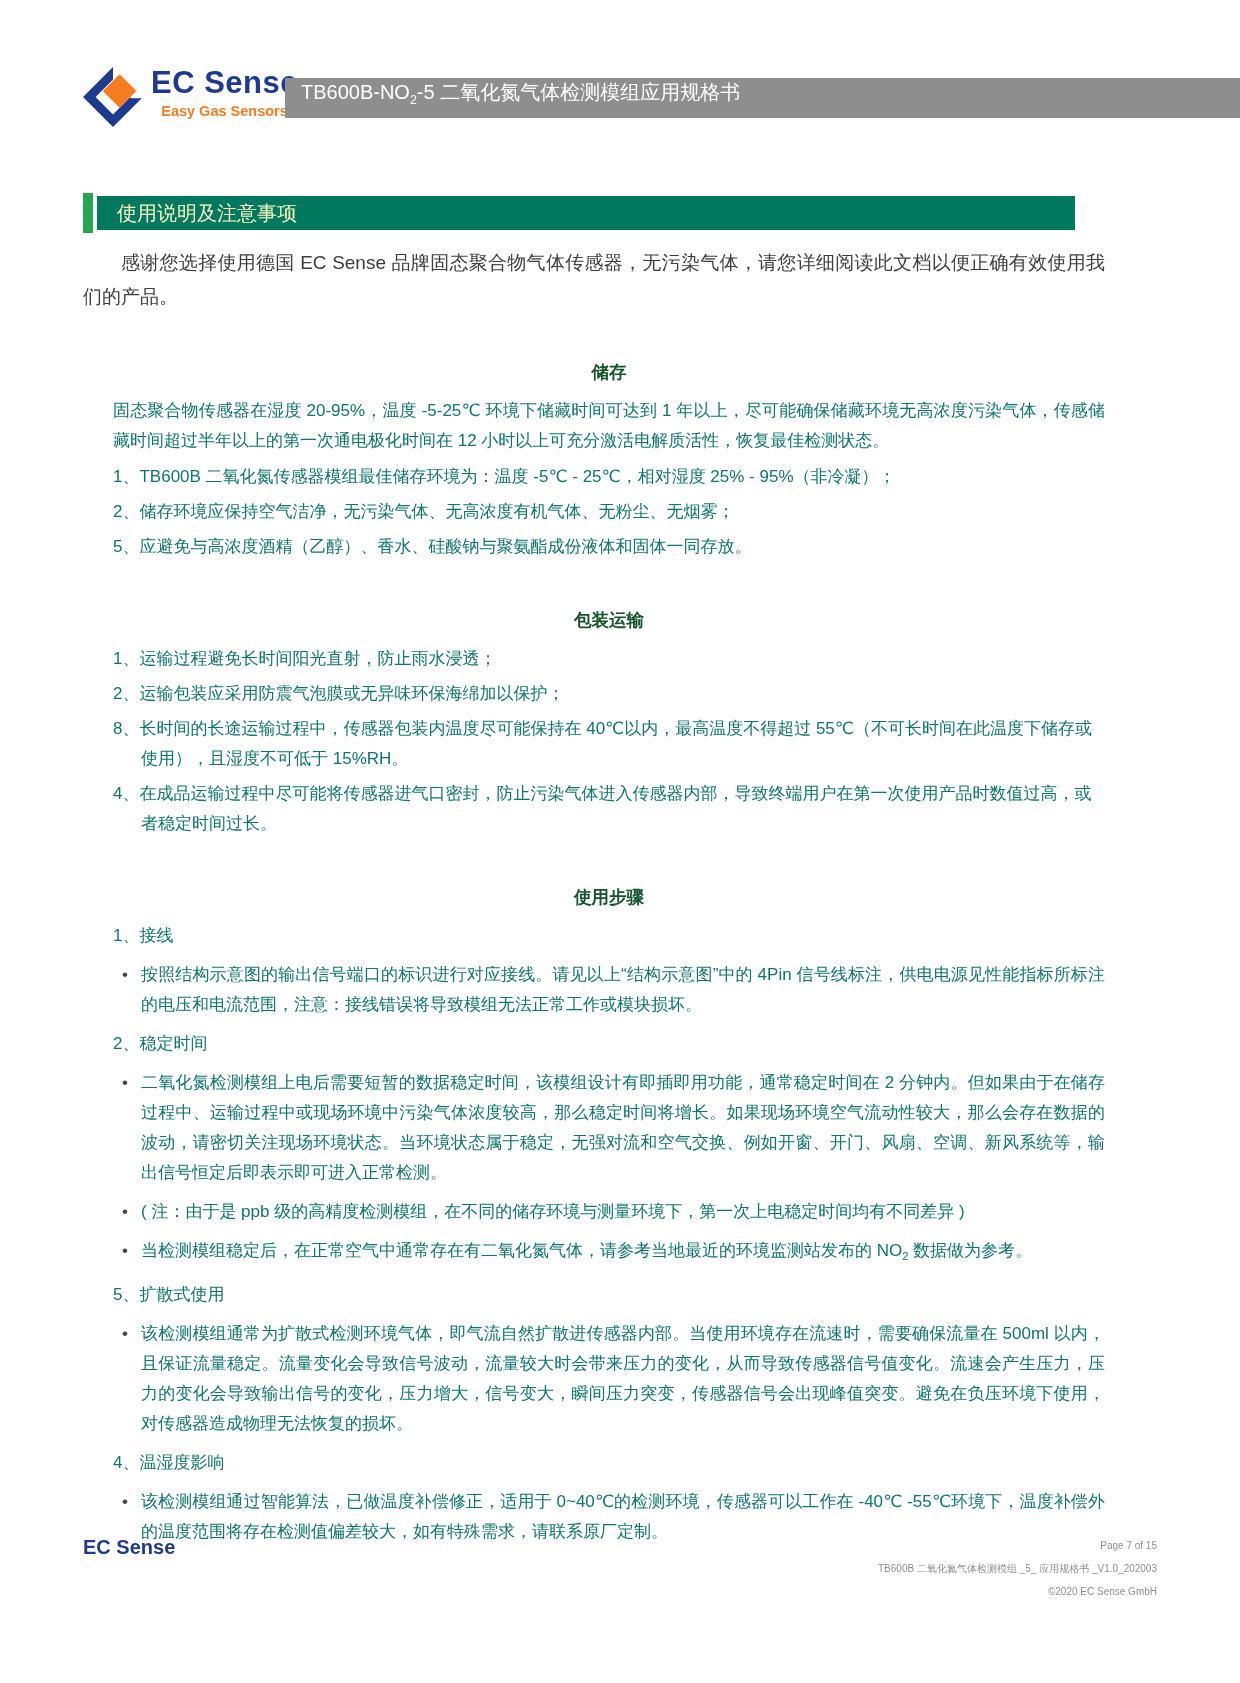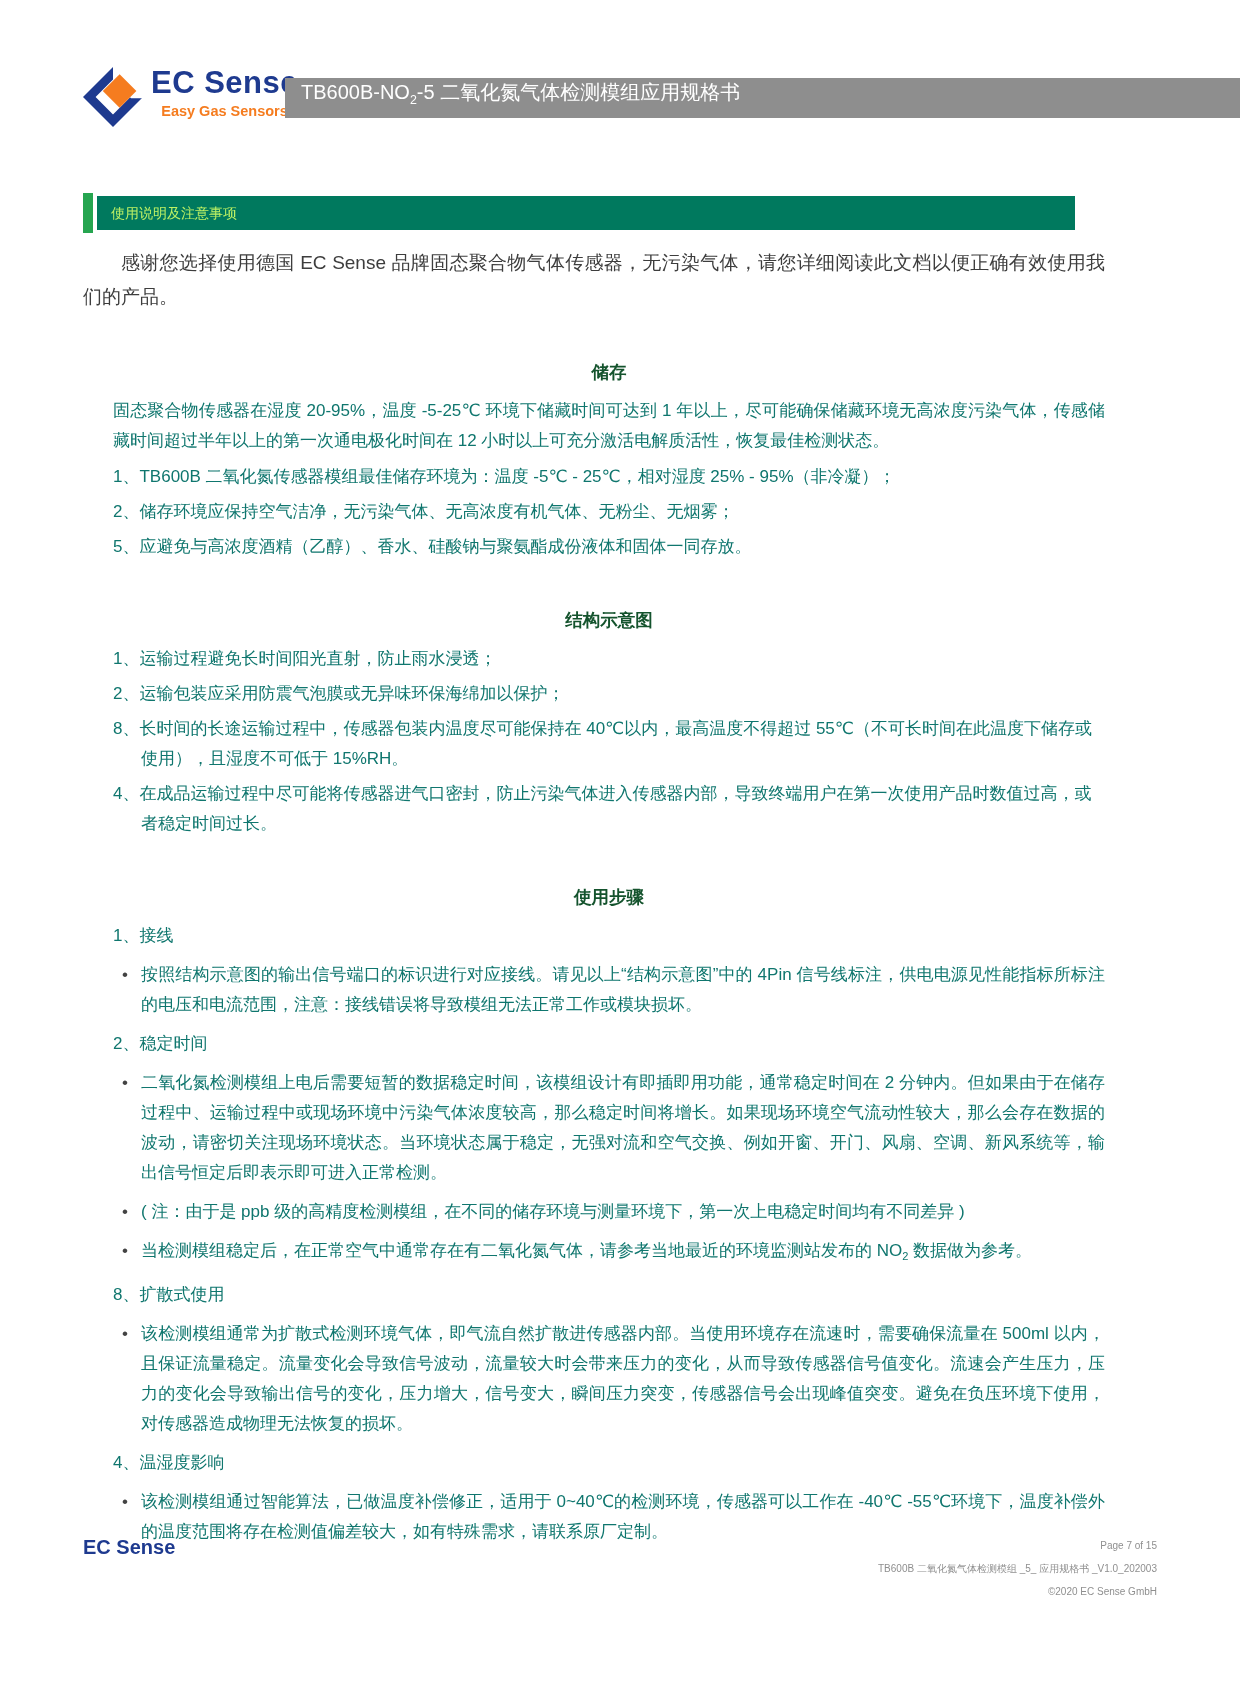--- a/index.html
+++ b/index.html
@@ -23,21 +23,21 @@
     font-size:20px;line-height:28px;padding-left:16px;box-sizing:border-box;
     white-space:nowrap;overflow:hidden;
   }
   .doc-title-bar sub{font-size:0.62em;}
 
   
   .section-banner{position:absolute;left:83px;top:193px;width:992px;height:40px;}
   .banner-accent{position:absolute;left:0;top:0;width:10px;height:40px;background:#26a550;}
   .banner-bar{
     position:absolute;left:14px;top:3px;right:0;height:34px;background:#00795e;
-    color:#bef264;font-size:14px;line-height:34px;padding-left:14px;
+    color:#fef9c3;font-size:20px;line-height:34px;padding-left:20px;
   }
 
   
   .content{position:absolute;left:83px;top:238px;width:1022px;}
   .intro{
     font-size:19px;line-height:34px;color:#3d3d3d;
     text-indent:2em;text-align:justify;margin:8px 0 0 0;
   }
   .sec-heading{
     font-weight:bold;font-size:17.5px;color:#14532d;
@@ -93,33 +93,33 @@
   </div>
 
   <div class="content">
     <p class="intro">感谢您选择使用德国 EC Sense 品牌固态聚合物气体传感器，无污染气体，请您详细阅读此文档以便正确有效使用我们的产品。</p>
     <div>
         <div class="sec-heading">储存</div>
         <div class="blk para">固态聚合物传感器在湿度 20-95%，温度 -5-25℃ 环境下储藏时间可达到 1 年以上，尽可能确保储藏环境无高浓度污染气体，传感储藏时间超过半年以上的第一次通电极化时间在 12 小时以上可充分激活电解质活性，恢复最佳检测状态。</div>
         <div class="blk num">1、TB600B 二氧化氮传感器模组最佳储存环境为：温度 -5℃ - 25℃，相对湿度 25% - 95%（非冷凝）；</div>
         <div class="blk num">2、储存环境应保持空气洁净，无污染气体、无高浓度有机气体、无粉尘、无烟雾；</div>
         <div class="blk num">5、应避免与高浓度酒精（乙醇）、香水、硅酸钠与聚氨酯成份液体和固体一同存放。</div>
-        <div class="sec-heading">结构示意图</div>
+        <div class="sec-heading">包装运输</div>
         <div class="blk num">1、运输过程避免长时间阳光直射，防止雨水浸透；</div>
         <div class="blk num">2、运输包装应采用防震气泡膜或无异味环保海绵加以保护；</div>
         <div class="blk num">8、长时间的长途运输过程中，传感器包装内温度尽可能保持在 40℃以内，最高温度不得超过 55℃（不可长时间在此温度下储存或使用），且湿度不可低于 15%RH。</div>
         <div class="blk num">4、在成品运输过程中尽可能将传感器进气口密封，防止污染气体进入传感器内部，导致终端用户在第一次使用产品时数值过高，或者稳定时间过长。</div>
         <div class="sec-heading">使用步骤</div>
         <div class="blk num">1、接线</div>
         <div class="blk bullet">按照结构示意图的输出信号端口的标识进行对应接线。请见以上“结构示意图”中的 4Pin 信号线标注，供电电源见性能指标所标注的电压和电流范围，注意：接线错误将导致模组无法正常工作或模块损坏。</div>
         <div class="blk num">2、稳定时间</div>
         <div class="blk bullet">二氧化氮检测模组上电后需要短暂的数据稳定时间，该模组设计有即插即用功能，通常稳定时间在 2 分钟内。但如果由于在储存过程中、运输过程中或现场环境中污染气体浓度较高，那么稳定时间将增长。如果现场环境空气流动性较大，那么会存在数据的波动，请密切关注现场环境状态。当环境状态属于稳定，无强对流和空气交换、例如开窗、开门、风扇、空调、新风系统等，输出信号恒定后即表示即可进入正常检测。</div>
         <div class="blk bullet">( 注：由于是 ppb 级的高精度检测模组，在不同的储存环境与测量环境下，第一次上电稳定时间均有不同差异 )</div>
         <div class="blk bullet">当检测模组稳定后，在正常空气中通常存在有二氧化氮气体，请参考当地最近的环境监测站发布的 NO<sub>2</sub> 数据做为参考。</div>
-        <div class="blk num">8、扩散式使用</div>
+        <div class="blk num">5、扩散式使用</div>
         <div class="blk bullet">该检测模组通常为扩散式检测环境气体，即气流自然扩散进传感器内部。当使用环境存在流速时，需要确保流量在 500ml 以内，且保证流量稳定。流量变化会导致信号波动，流量较大时会带来压力的变化，从而导致传感器信号值变化。流速会产生压力，压力的变化会导致输出信号的变化，压力增大，信号变大，瞬间压力突变，传感器信号会出现峰值突变。避免在负压环境下使用，对传感器造成物理无法恢复的损坏。</div>
         <div class="blk num">4、温湿度影响</div>
         <div class="blk bullet">该检测模组通过智能算法，已做温度补偿修正，适用于 0~40℃的检测环境，传感器可以工作在 -40℃ -55℃环境下，温度补偿外的温度范围将存在检测值偏差较大，如有特殊需求，请联系原厂定制。</div>
       </div>
   </div>
 
   <div class="footer-brand">EC Sense</div>
   <div class="footer-meta">
     <div>Page 7 of 15</div>
     <div>TB600B 二氧化氮气体检测模组 _5_ 应用规格书 _V1.0_202003</div>

